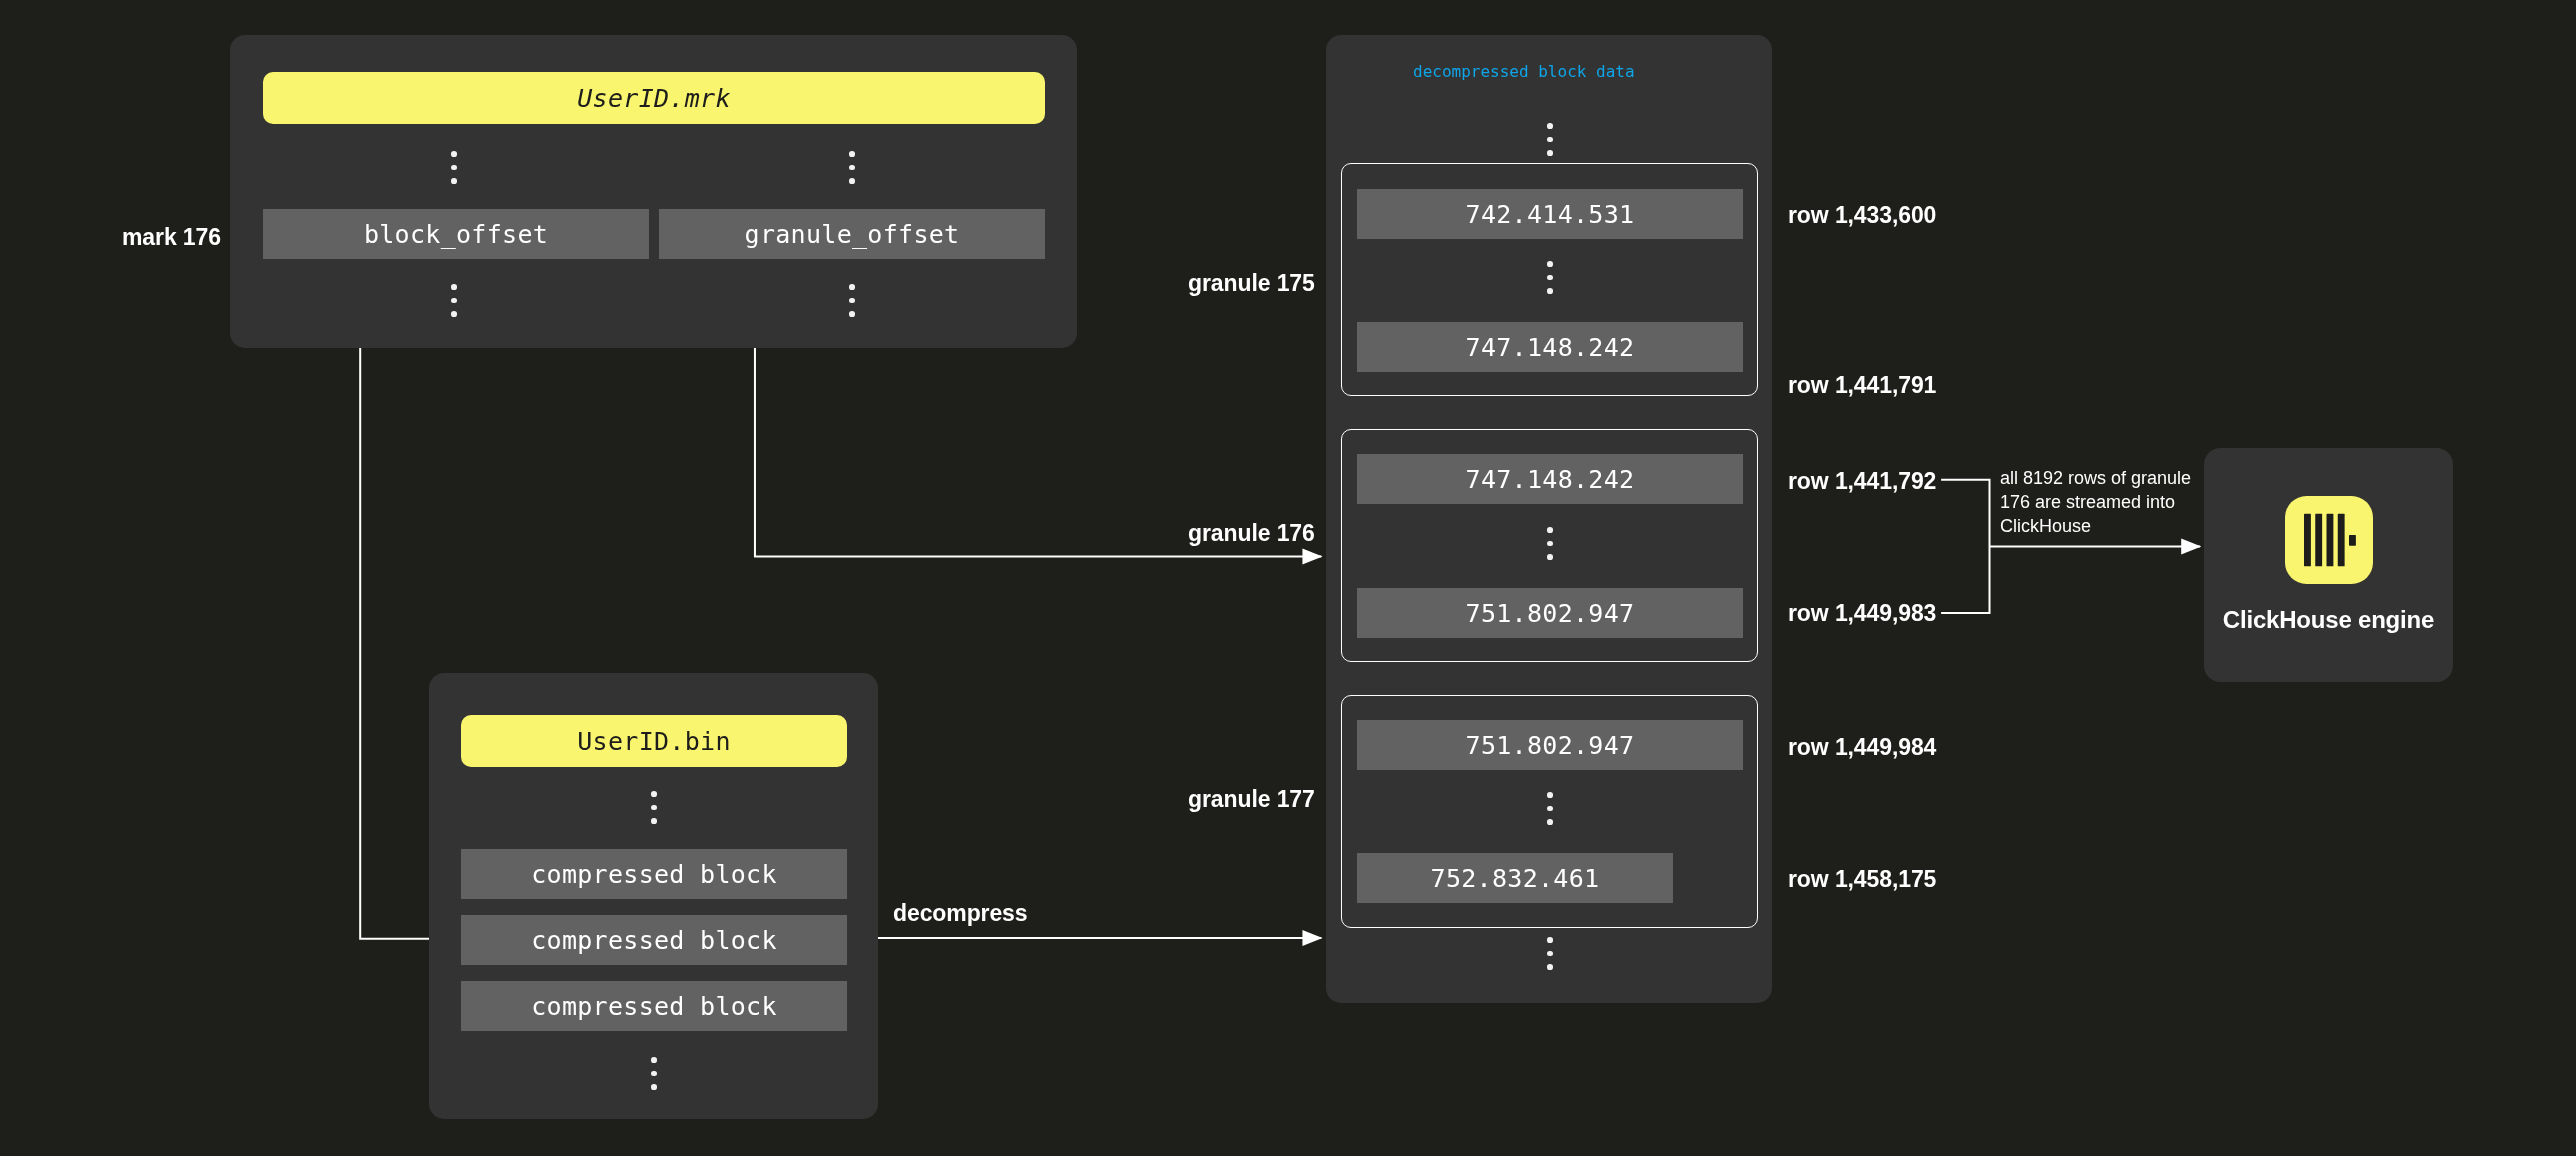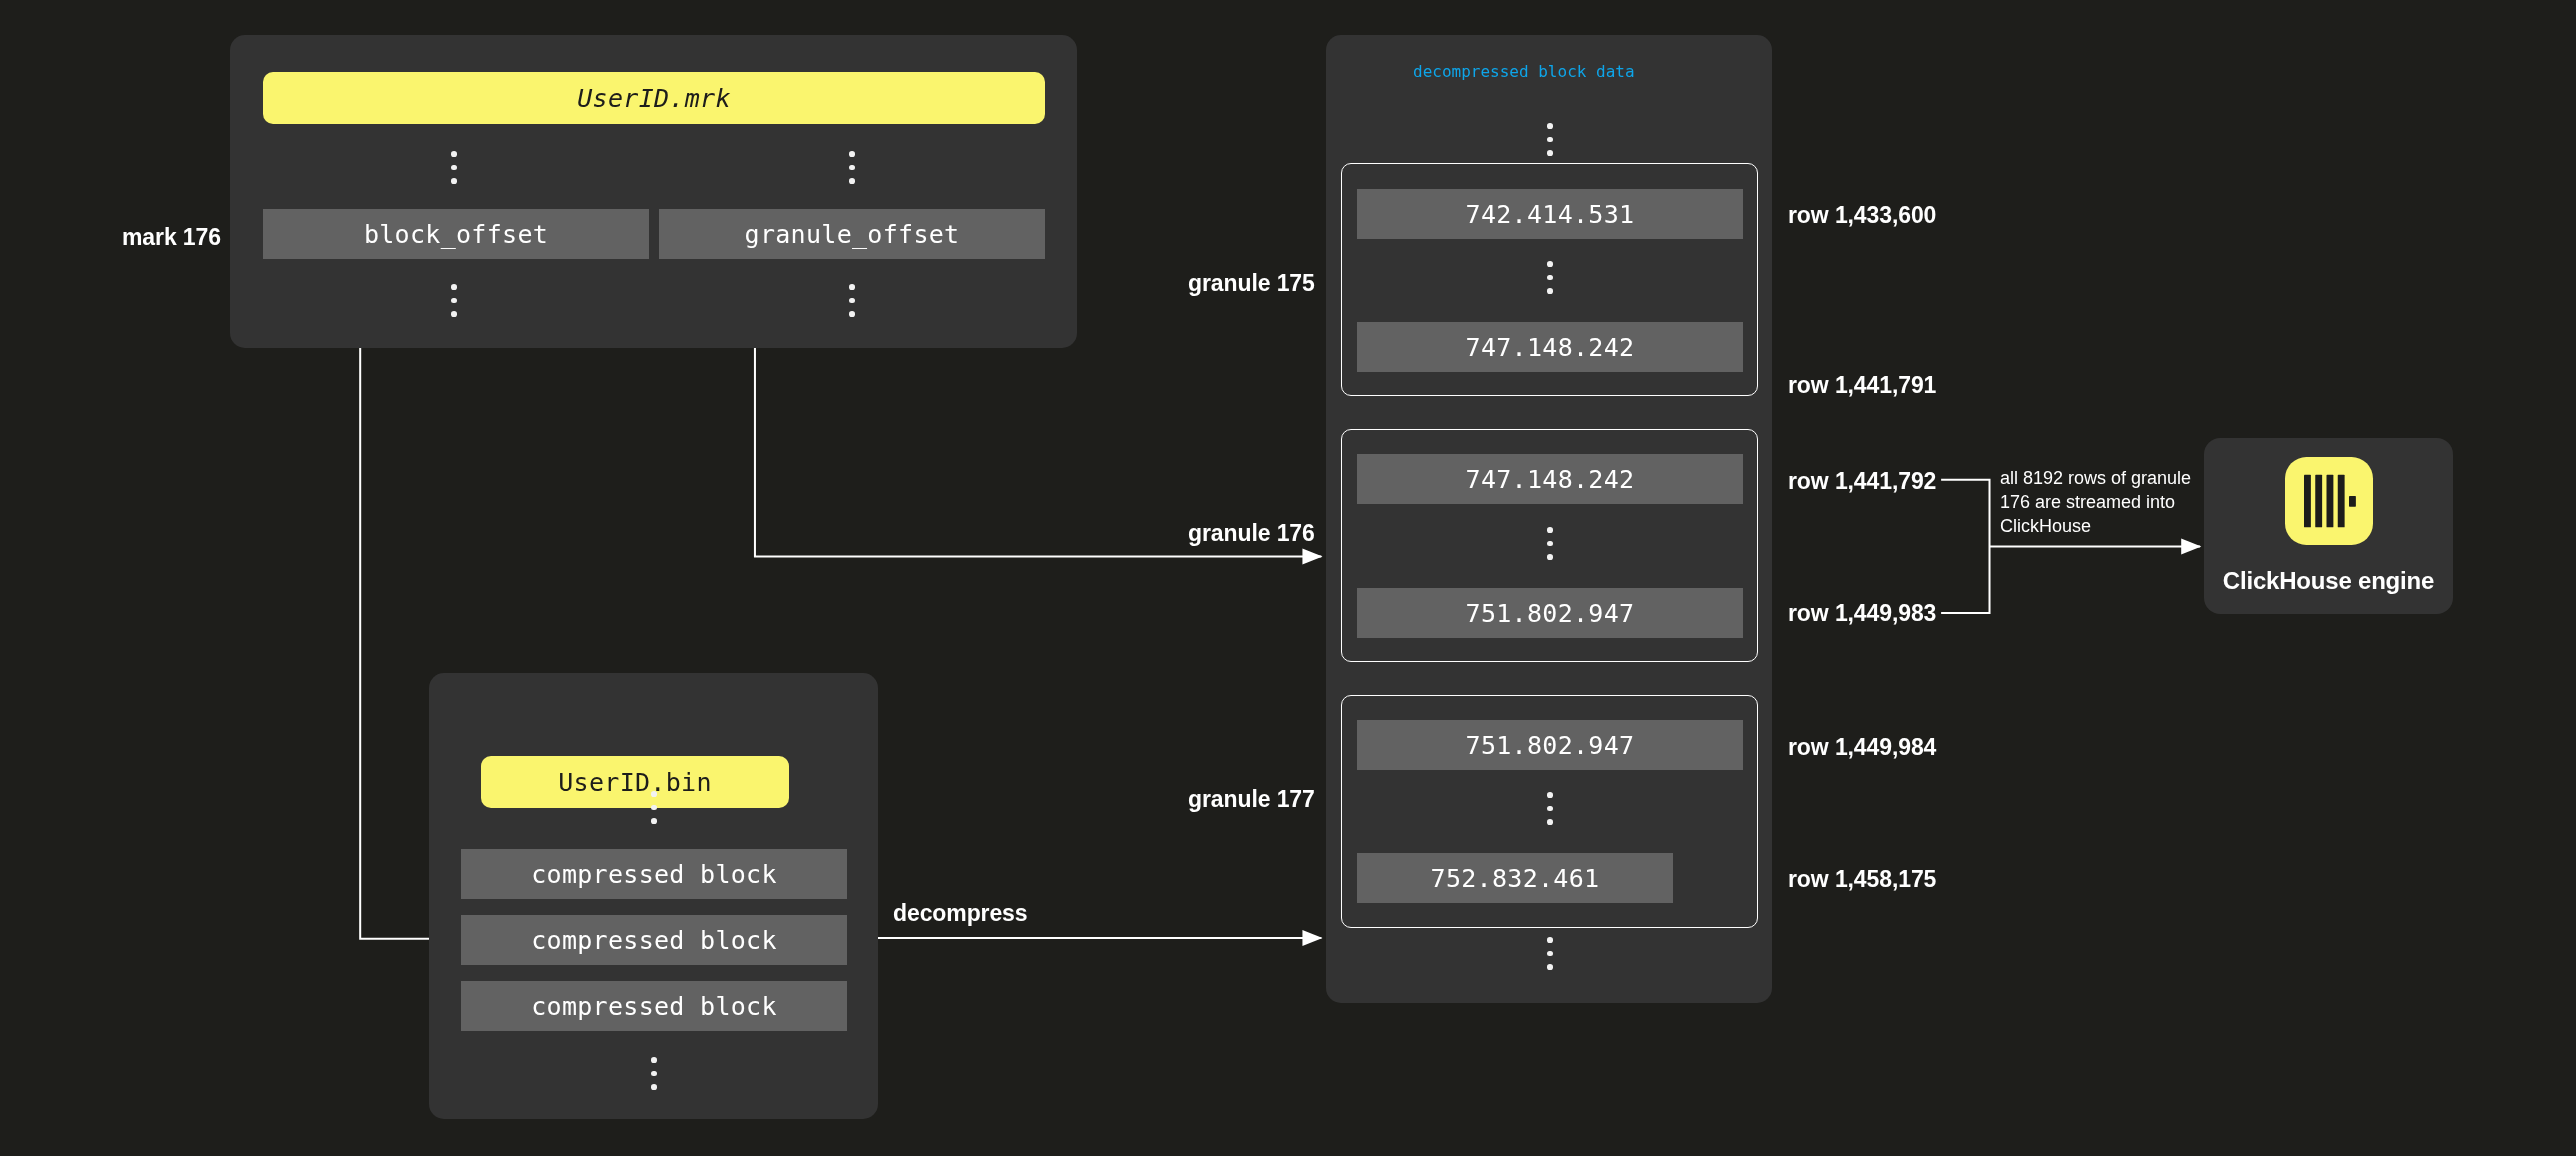--- a/index.html
+++ b/index.html
@@ -161,21 +161,21 @@
       <i></i>
   </div>
   <div class="vdots" style="left:849px;top:284px;width:5.7px;height:33px;">
     <i></i>
       <i></i>
       <i></i>
   </div>
 
   <div class="panel" style="left:429px;top:673px;width:449px;height:446px;"></div>
 
-  <div class="filebar mono" style="left:461px;top:756px;width:308px;height:52px;margin-left:20px;">UserID.bin</div>
+  <div class="filebar mono" style="left:461px;top:715px;width:386px;height:52px;">UserID.bin</div>
 
   <div class="vdots" style="left:651px;top:791px;width:5.7px;height:33px;">
     <i></i>
       <i></i>
       <i></i>
   </div>
 
   <div class="greycell mono" style="left:461px;top:849px;width:386px;height:50px;">compressed block</div>
   <div class="greycell mono" style="left:461px;top:915px;width:386px;height:50px;">compressed block</div>
   <div class="greycell mono" style="left:461px;top:981px;width:386px;height:50px;">compressed block</div>
@@ -235,21 +235,21 @@
   <div class="vdots" style="left:1547px;top:937px;width:5.7px;height:33px;">
     <i></i>
       <i></i>
       <i></i>
   </div>
 
   <div class="lbl" style="left:893px;top:900px;">decompress</div>
 
   <div class="note" style="left:2000px;top:466px;">all 8192 rows of granule 176 are streamed into ClickHouse</div>
 
-  <div class="chcard" style="left:2204px;top:438px;width:249px;height:176px;">
+  <div class="chcard" style="left:2204px;top:448px;width:249px;height:234px;">
     <div class="chlogo">
       <svg width="60" height="60" viewBox="0 0 96 96" xmlns="http://www.w3.org/2000/svg">
         <g fill="#1d1d1b">
           <rect x="8" y="6" width="11" height="84" rx="1"></rect>
           <rect x="26" y="6" width="11" height="84" rx="1"></rect>
           <rect x="44" y="6" width="11" height="84" rx="1"></rect>
           <rect x="62" y="6" width="11" height="84" rx="1"></rect>
           <rect x="80" y="40" width="11" height="17" rx="1"></rect>
         </g>
       </svg>

